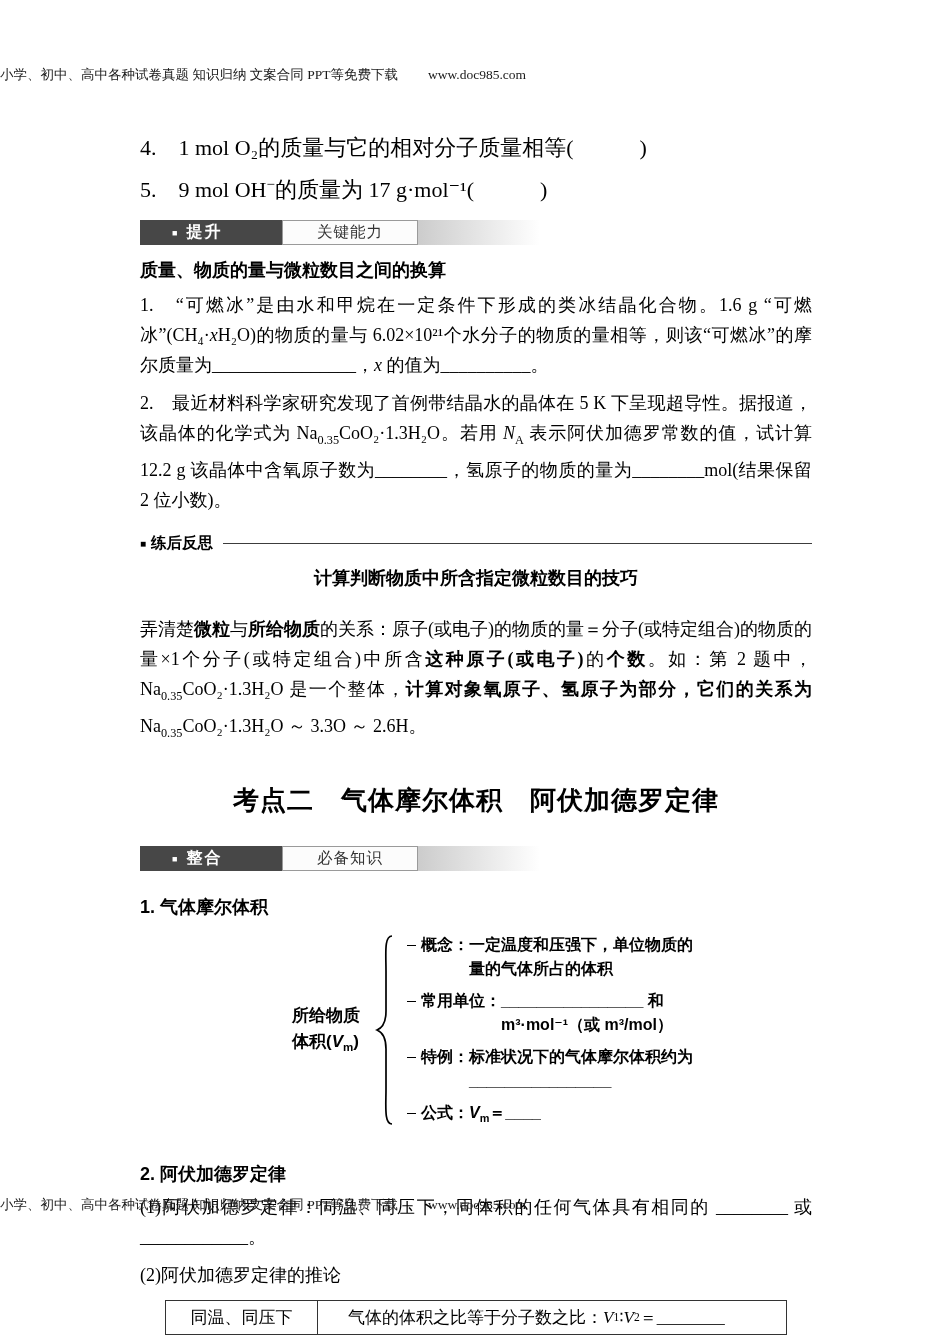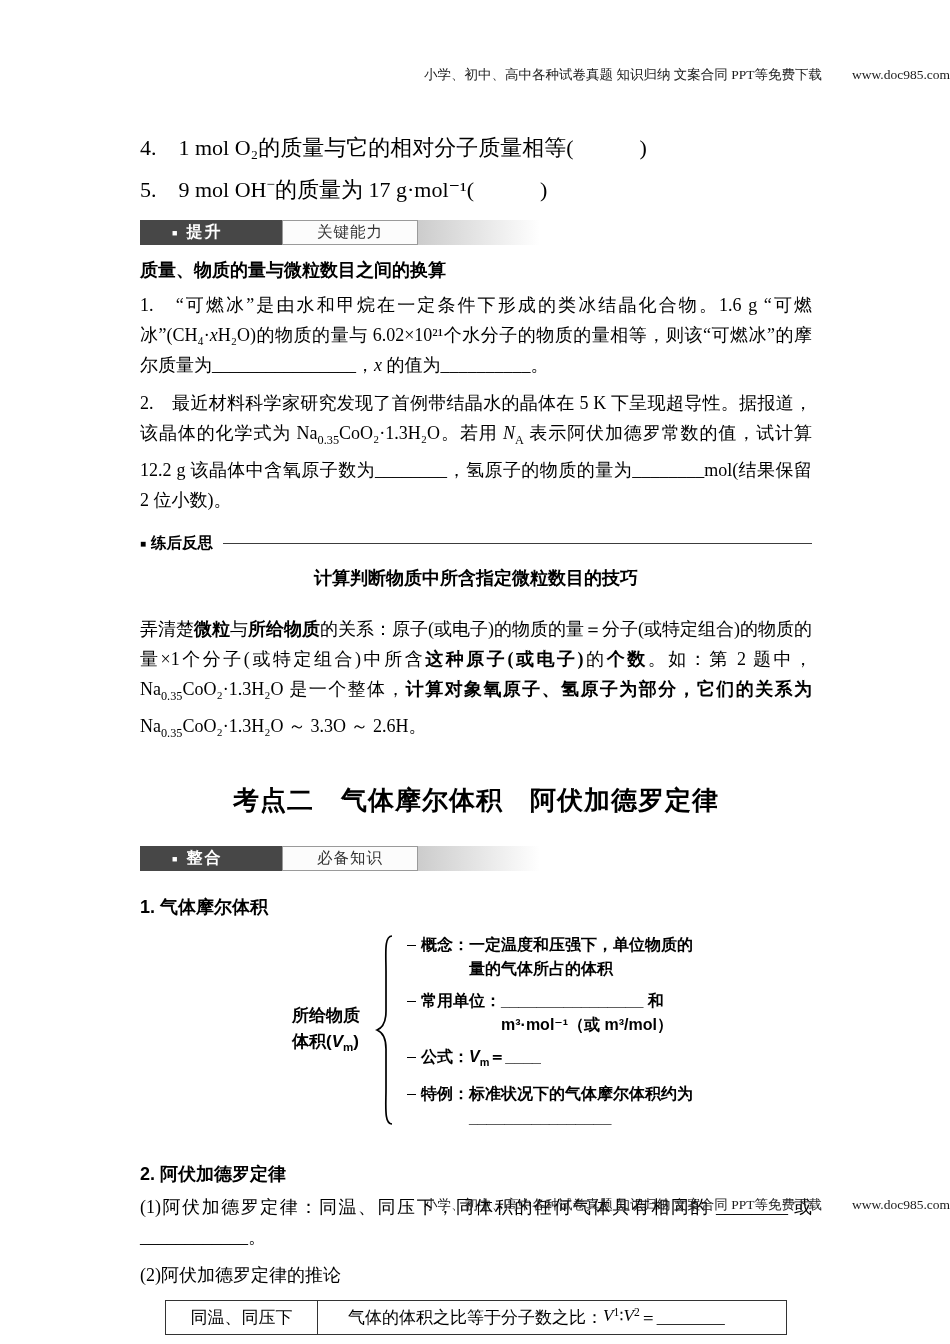--- a/index.html
+++ b/index.html
@@ -7,21 +7,21 @@
   body {
     width:950px; height:1344px;
     background:#ffffff;
     font-family:"Liberation Serif","DejaVu Serif",serif;
     color:#000;
   }
   .page { position:relative; width:950px; height:1344px; overflow:hidden; background:#fff; }
 
   .runhead {
     position:absolute; left:0; width:100%;
-    text-align:right; font-size:13.5px; color:#1a1a1a;
+    text-align:left; font-size:13.5px; color:#1a1a1a;
     font-family:"Liberation Serif","DejaVu Serif",serif;
   }
   .runhead.header { top:66px; }
   .runhead.footer { top:1196px; }
   .runhead .site { margin-left:30px; }
 
   .content { position:absolute; left:140px; top:130px; width:672px; }
 
   .q { margin:0; font-size:22px; line-height:36px; }
 
@@ -77,21 +77,21 @@
     font-family:"Liberation Sans","DejaVu Sans",sans-serif;
     font-weight:bold; font-size:16px;
   }
   .ditem { position:relative; padding-left:14px; margin:8px 0; }
   .ditem::before { content:""; position:absolute; left:0; top:12px; width:9px; border-top:1.7px solid #000; }
   .dline { line-height:24px; }
   .ind3 { padding-left:3em; }
   .ind5 { padding-left:5em; }
 
   .tbl { display:flex; border:1px solid #333; margin:10px 0 0 25px; width:622px; }
-  .cell { padding:5px 10px; font-size:17px; display:flex; align-items:flex-start; }
+  .cell { padding:5px 10px; font-size:17px; display:flex; align-items:center; }
   .c1 { width:152px; justify-content:center; border-right:1px solid #333; }
   .c2 { flex:1; padding-left:30px; }
 
   .b { font-weight:bold; }
   .i { font-style:italic; }
   sub { font-size:68%; }
   sup { font-size:68%; }
 </style>
 </head>
 <body>
@@ -156,25 +156,25 @@
       <div class="ditems">
         <div class="ditem">
           <div class="dline"><span>概念：一定温度和压强下，单位物质的</span></div>
           <div class="dline ind3"><span>量的气体所占的体积</span></div>
         </div>
         <div class="ditem">
           <div class="dline"><span>常用单位：________________ 和</span></div>
           <div class="dline ind5"><span>m³·mol⁻¹（或 m³/mol）</span></div>
         </div>
         <div class="ditem">
-          <div class="dline"><span>公式：</span><span class="i">V</span><sub>m</sub><span>＝____</span></div>
-        </div>
-        <div class="ditem">
           <div class="dline"><span>特例：标准状况下的气体摩尔体积约为</span></div>
           <div class="dline ind3"><span>________________</span></div>
+        </div>
+        <div class="ditem">
+          <div class="dline"><span>公式：</span><span class="i">V</span><sub>m</sub><span>＝____</span></div>
         </div>
       </div>
     </div>
 
     <p class="subhead">2. 阿伏加德罗定律</p>
 
     <p class="para"><span>(1)阿伏加德罗定律：同温、同压下，同体积的任何气体具有相同的 ________ 或____________。</span></p>
     <p class="para">(2)阿伏加德罗定律的推论</p>
 
     <div class="tbl">

